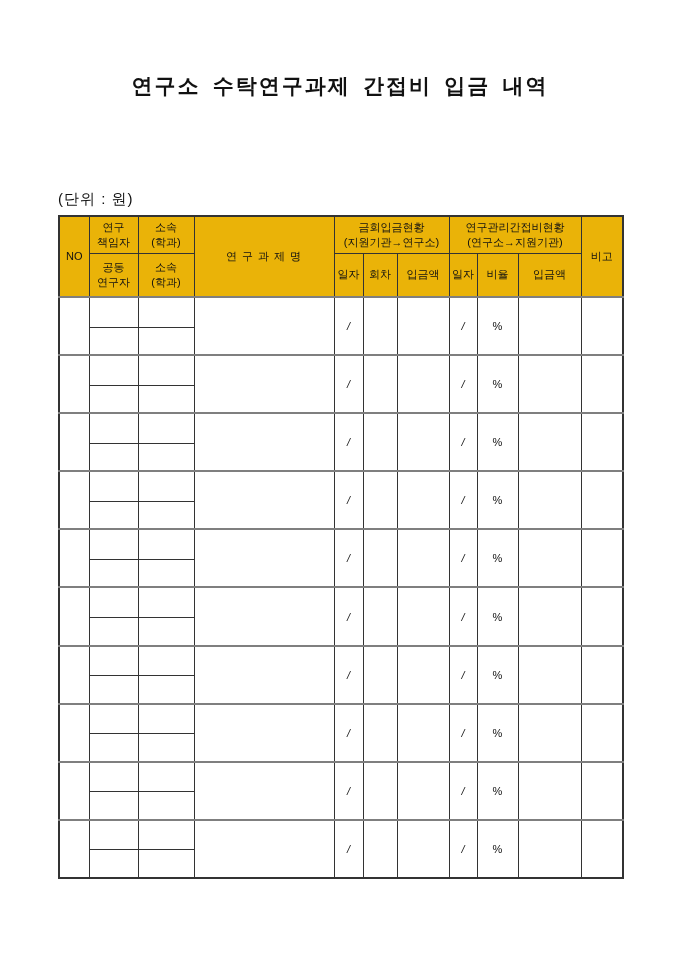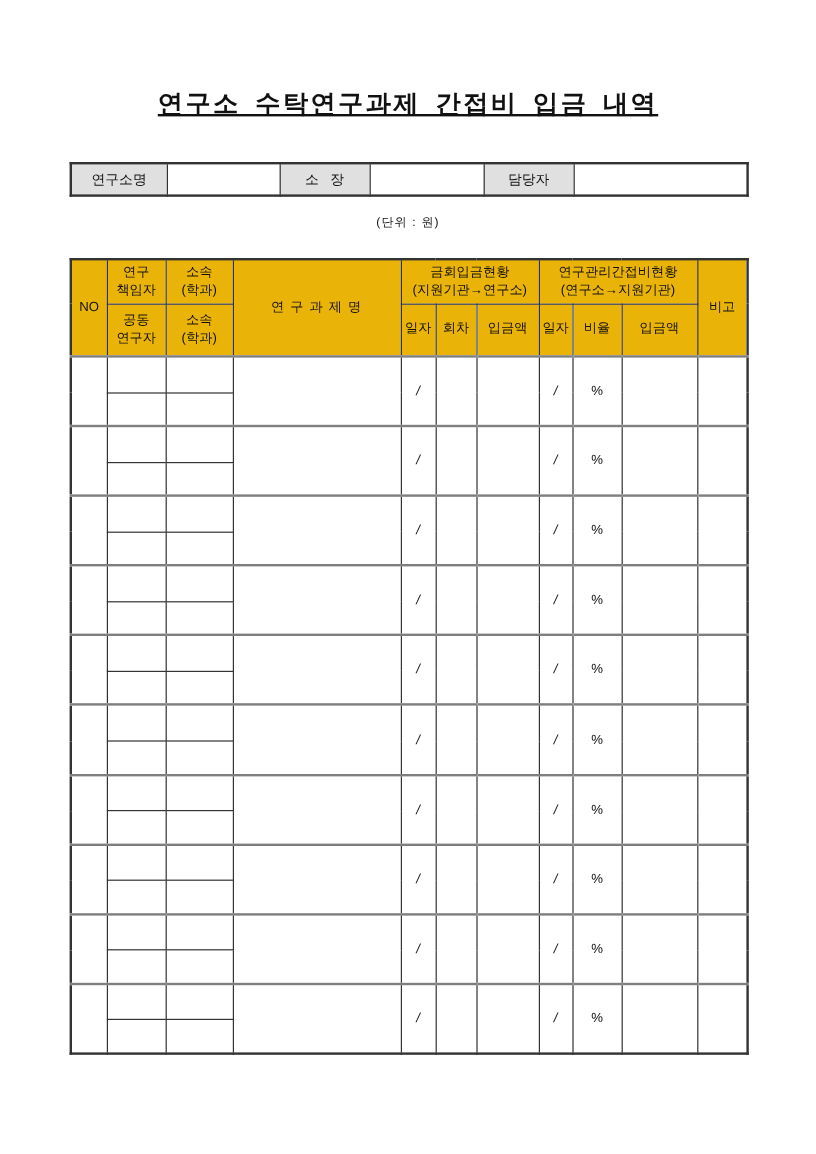--- a/index.html
+++ b/index.html
@@ -14,21 +14,20 @@
 
   .doc-title {
     position: absolute;
     top: 72px; left: 0; width: 680px;
     text-align: center;
     font-family: "Liberation Serif", "DejaVu Serif", serif;
     font-size: 21px;
     font-weight: bold;
     letter-spacing: 2px;
     word-spacing: 5px;
-    text-decoration: underline;
   }
 
   table { border-collapse: collapse; table-layout: fixed; }
 
   
   .info-table {
     position: absolute;
     top: 135px; left: 58px;
     width: 564px; height: 29px;
     border: 2px solid #333333;
@@ -40,23 +39,23 @@
     vertical-align: middle;
     font-size: 11.5px;
   }
   .info-table td.label {
     background: #e0e0e0;
     white-space: pre;
   }
 
   .unit-note {
     position: absolute;
-    top: 178px; left: 58px; width: 564px;
-    text-align: center;
-    font-size: 10px;
+    top: 190px; left: 58px; width: 564px;
+    text-align: left;
+    font-size: 15px;
     letter-spacing: 1px;
   }
 
   
   .main-table {
     position: absolute;
     top: 215px; left: 58px;
     width: 564px; height: 664px;
     border: 2px solid #333333;
   }
@@ -84,40 +83,20 @@
   .main-table tbody tr.group-start > td { border-top: 2px solid #7f7f7f; }
   .main-table td.slash { font-style: italic; }
 </style>
 </head>
 <body>
 
 <div class="page">
 
   <div class="doc-title">연구소 수탁연구과제 간접비 입금 내역</div>
 
-  <table class="info-table">
-    <colgroup>
-      <col style="width:80px">
-        <col style="width:94px">
-      <col style="width:75px">
-        <col style="width:95px">
-      <col style="width:75px">
-        <col style="width:145px">
-    </colgroup>
-    <tbody>
-        <tr>
-      <td class="label">연구소명</td>
-      <td class="value"></td>
-      <td class="label">소   장</td>
-      <td class="value"></td>
-      <td class="label">담당자</td>
-      <td class="value"></td>
-    </tr>
-  </tbody>
-    </table>
 
   <div class="unit-note">(단위 : 원)</div>
 
   <table class="main-table">
     <colgroup>
       <col style="width:30px">
         <col style="width:49px">
         <col style="width:56px">
       <col style="width:140px">
         <col style="width:29px">

